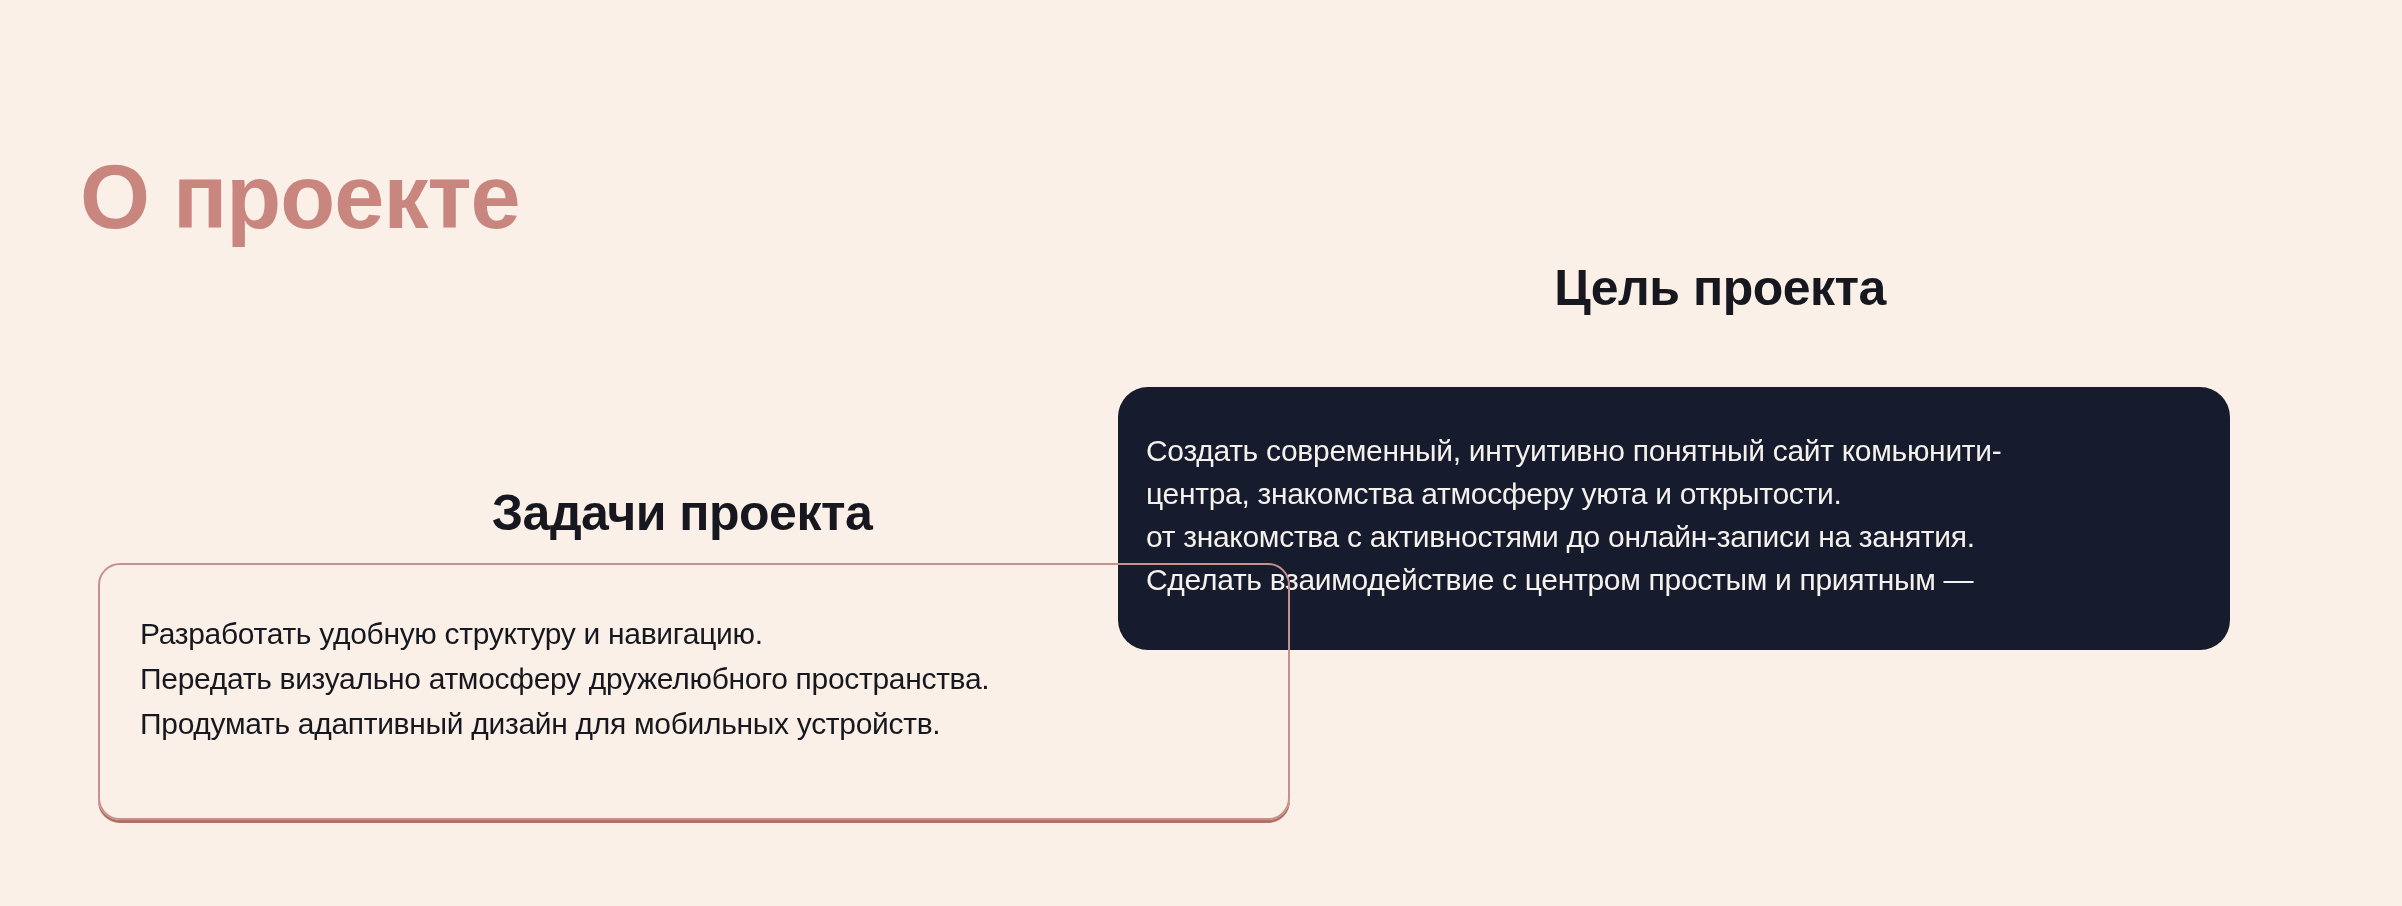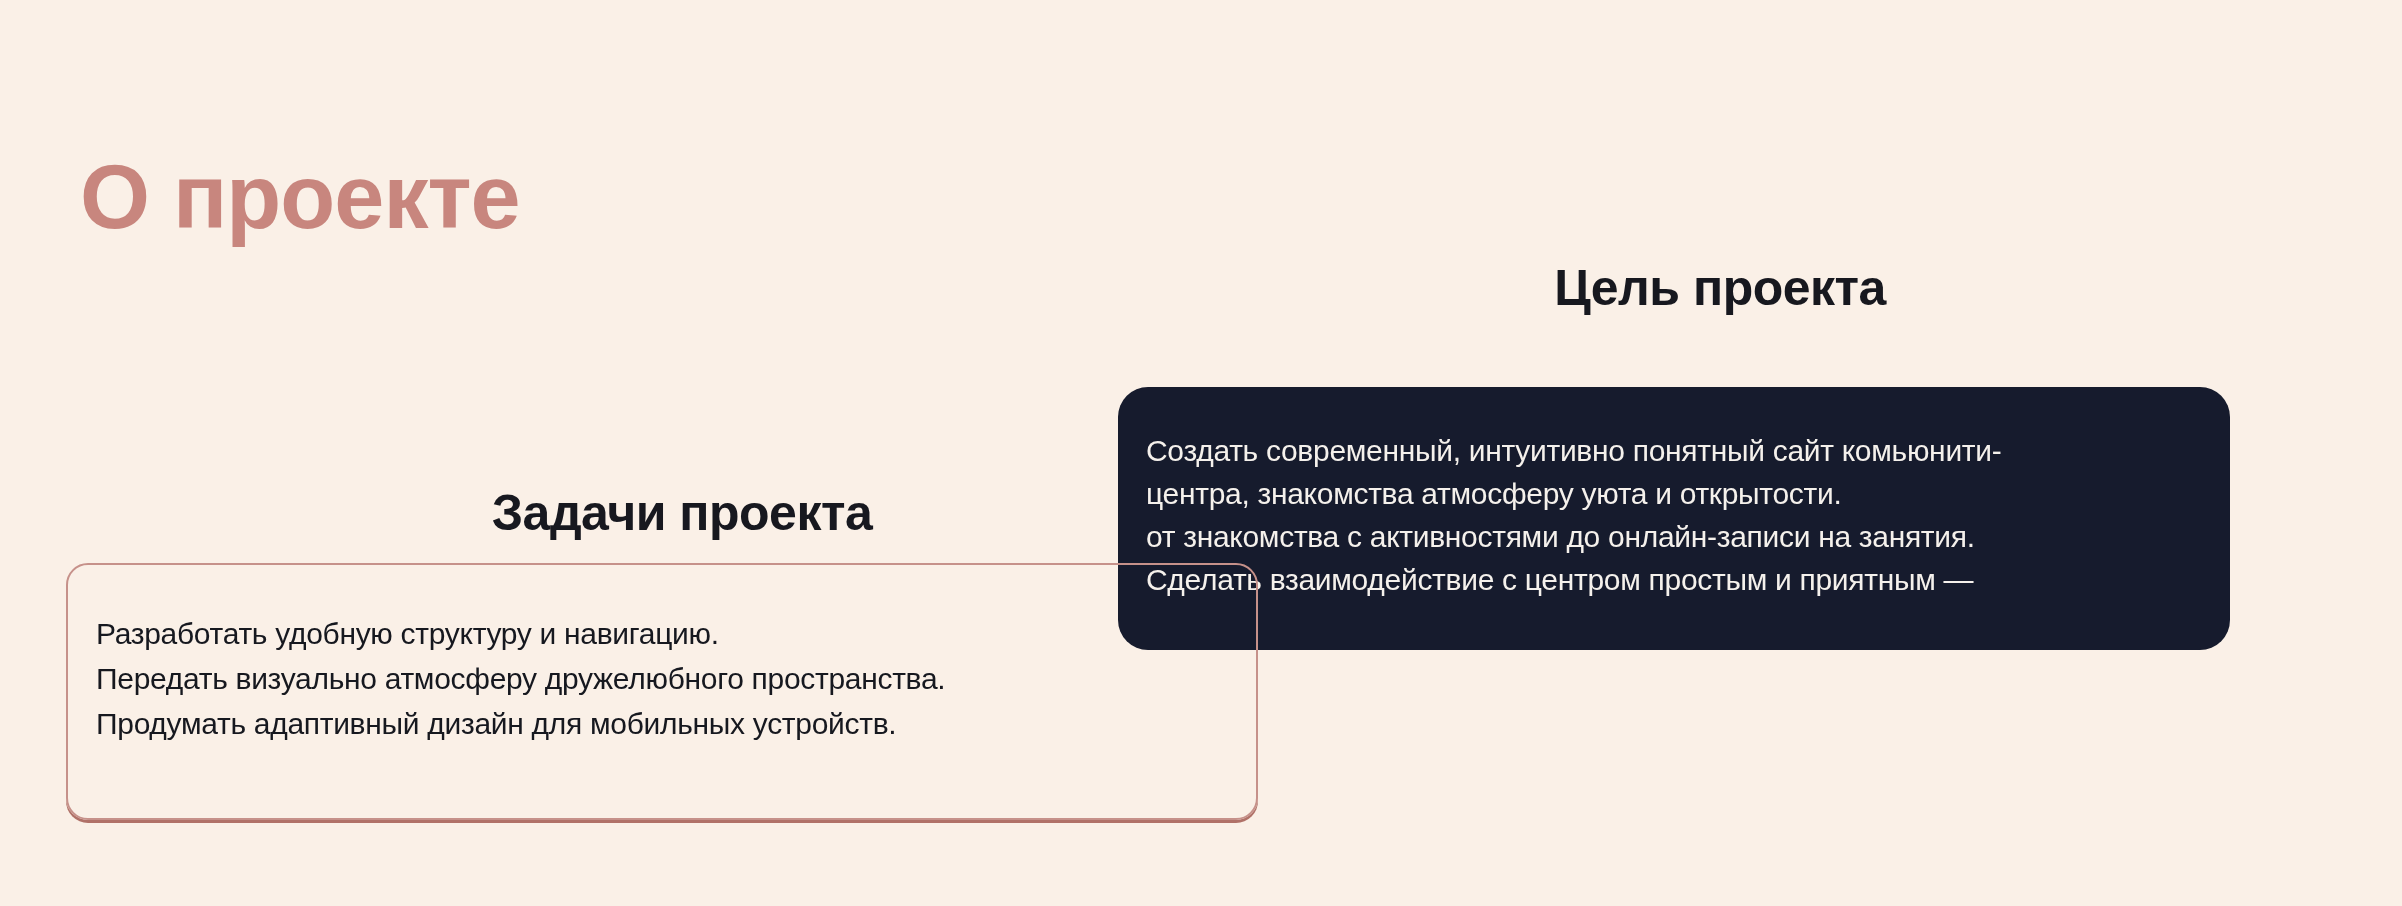--- a/index.html
+++ b/index.html
@@ -55,27 +55,27 @@
     margin-top:45px;
   }
   .card-dark .line{
     font-size:30px;
     line-height:43px;
     letter-spacing:-0.3px;
     color: var(--card-dark-text);
     white-space:nowrap;
   }
   .card-light{
-    left:66px; top:563px;
+    left:98px; top:563px;
     width:1192px; height:257px;
     background: transparent;
     border:2px solid var(--card-light-border);
     border-radius:22px;
     box-shadow: 0 3px 0 var(--card-light-shadow);
-    padding:46px 28px;
+    padding:46px 40px;
   }
   .card-light .line{
     font-size:30px;
     line-height:45px;
     letter-spacing:-0.3px;
     color: var(--card-light-text);
     white-space:nowrap;
   }
 </style>
 </head>

